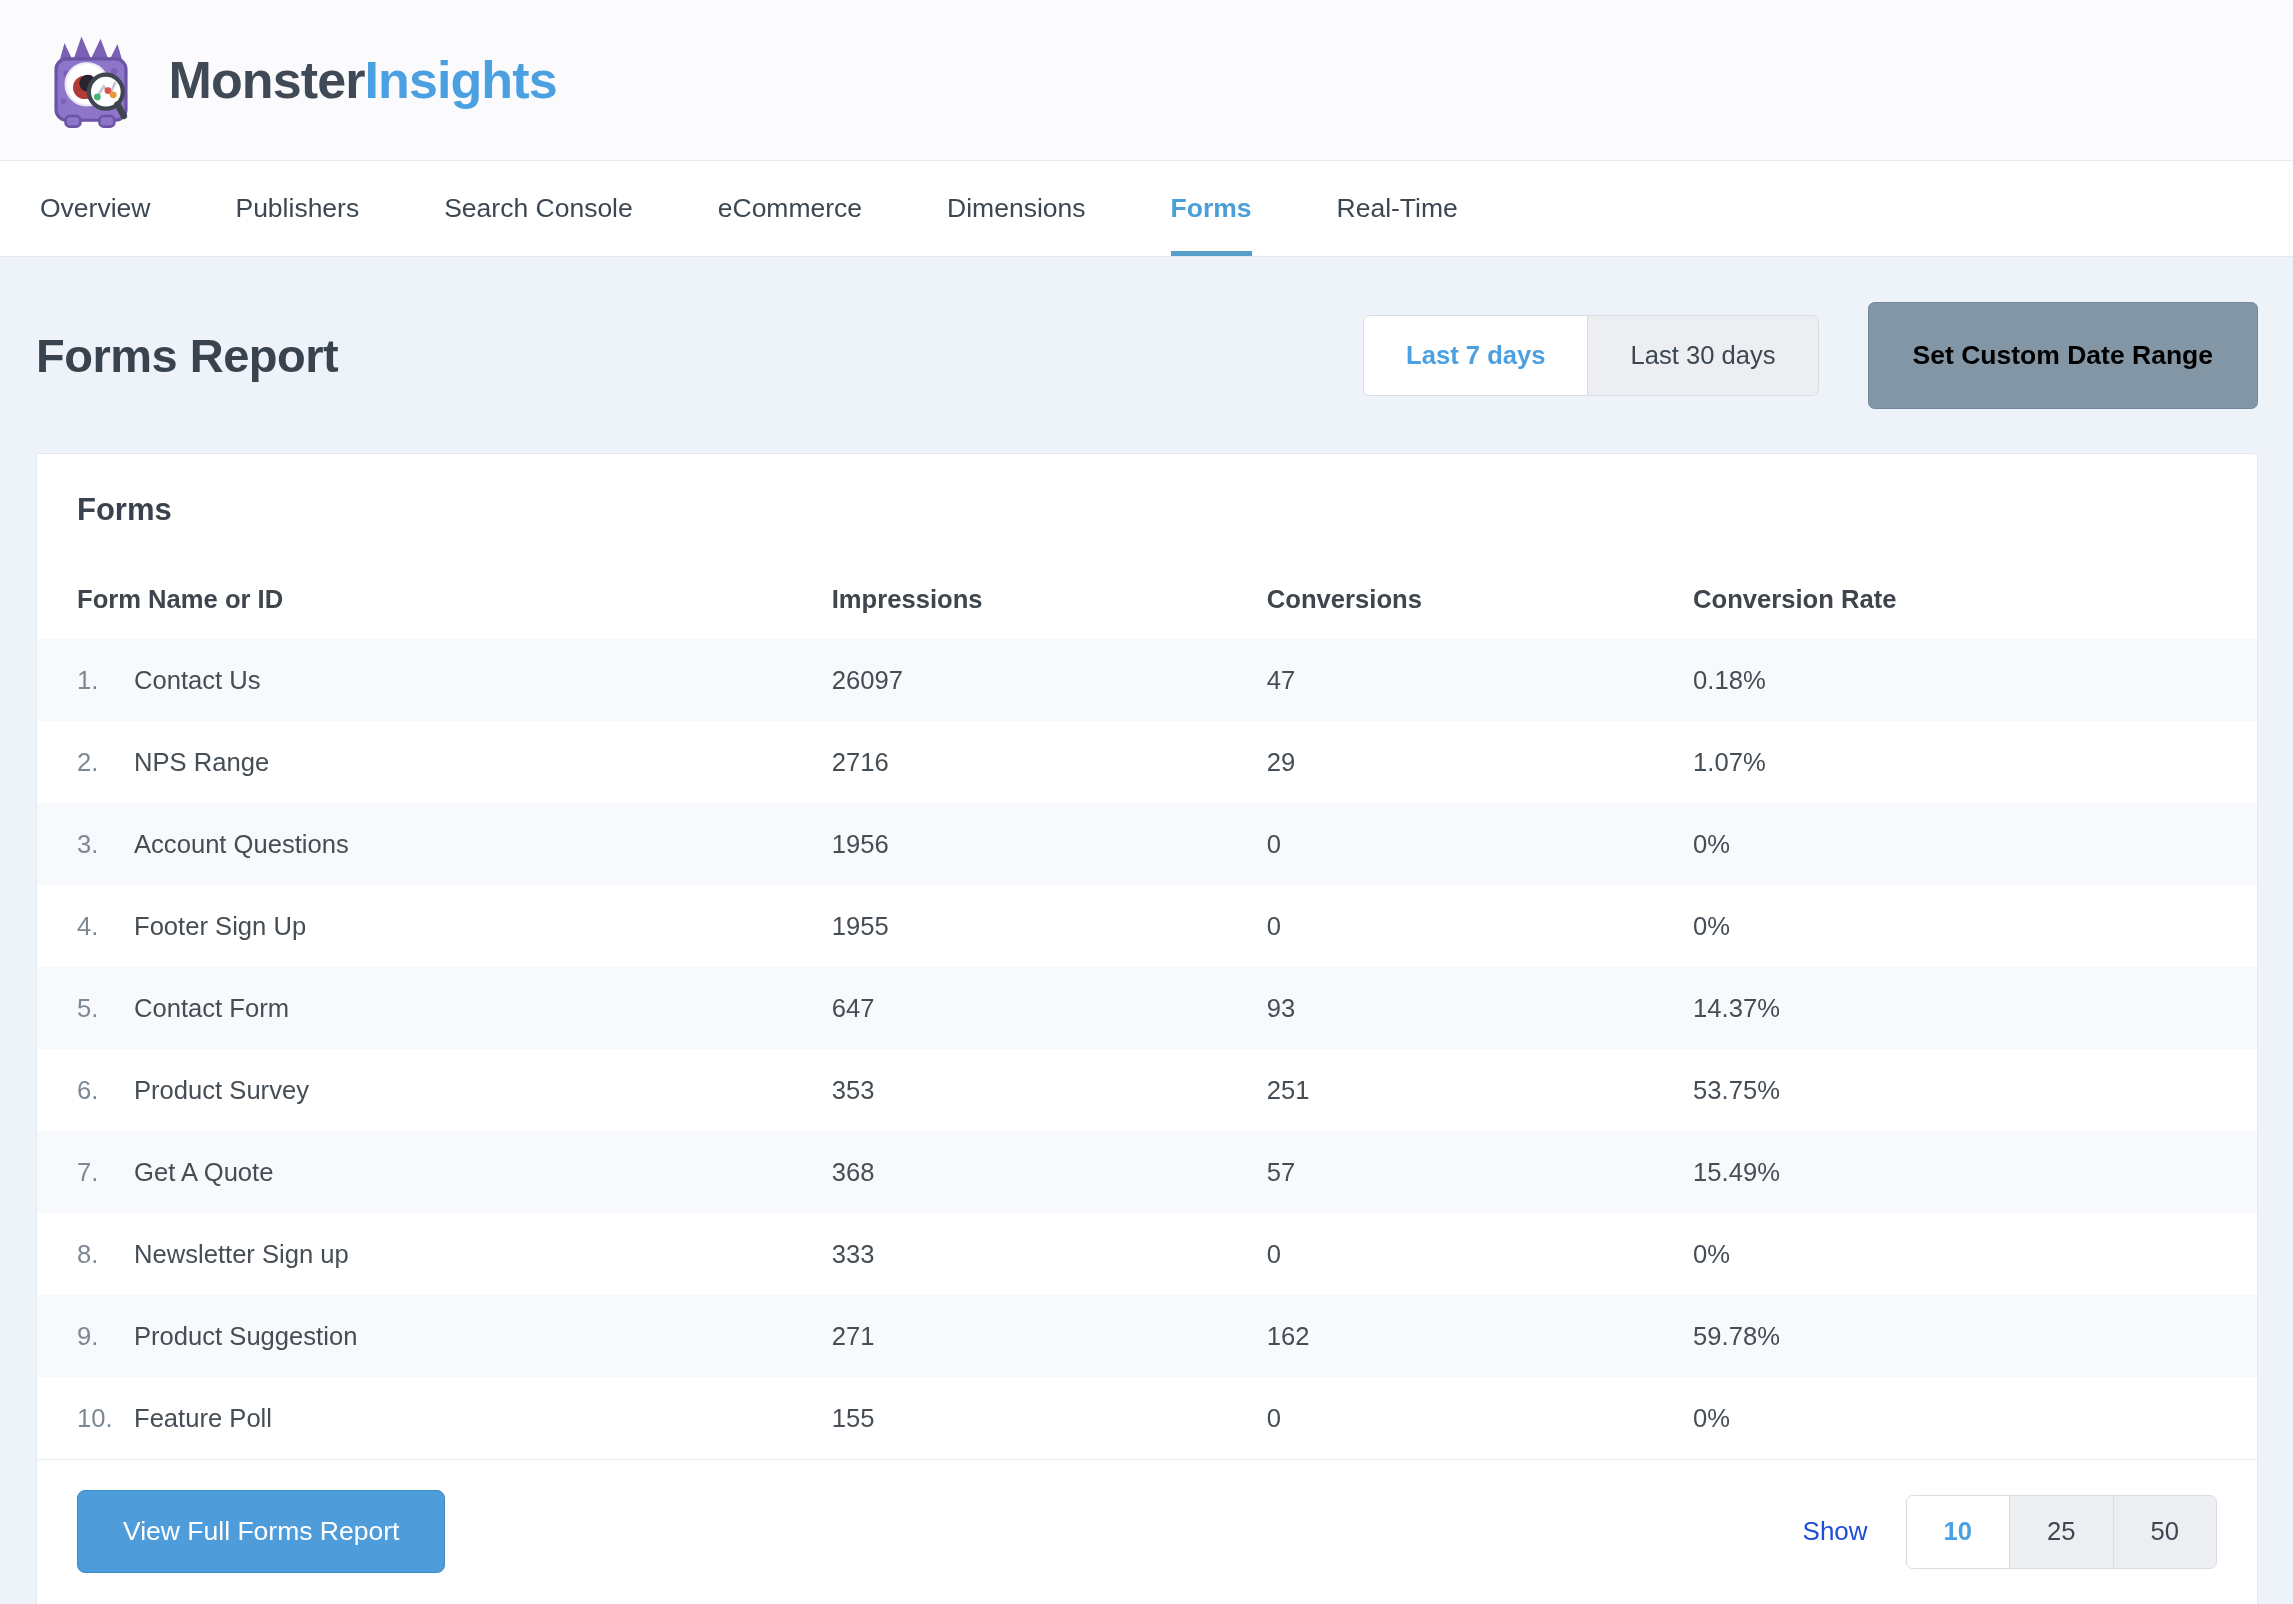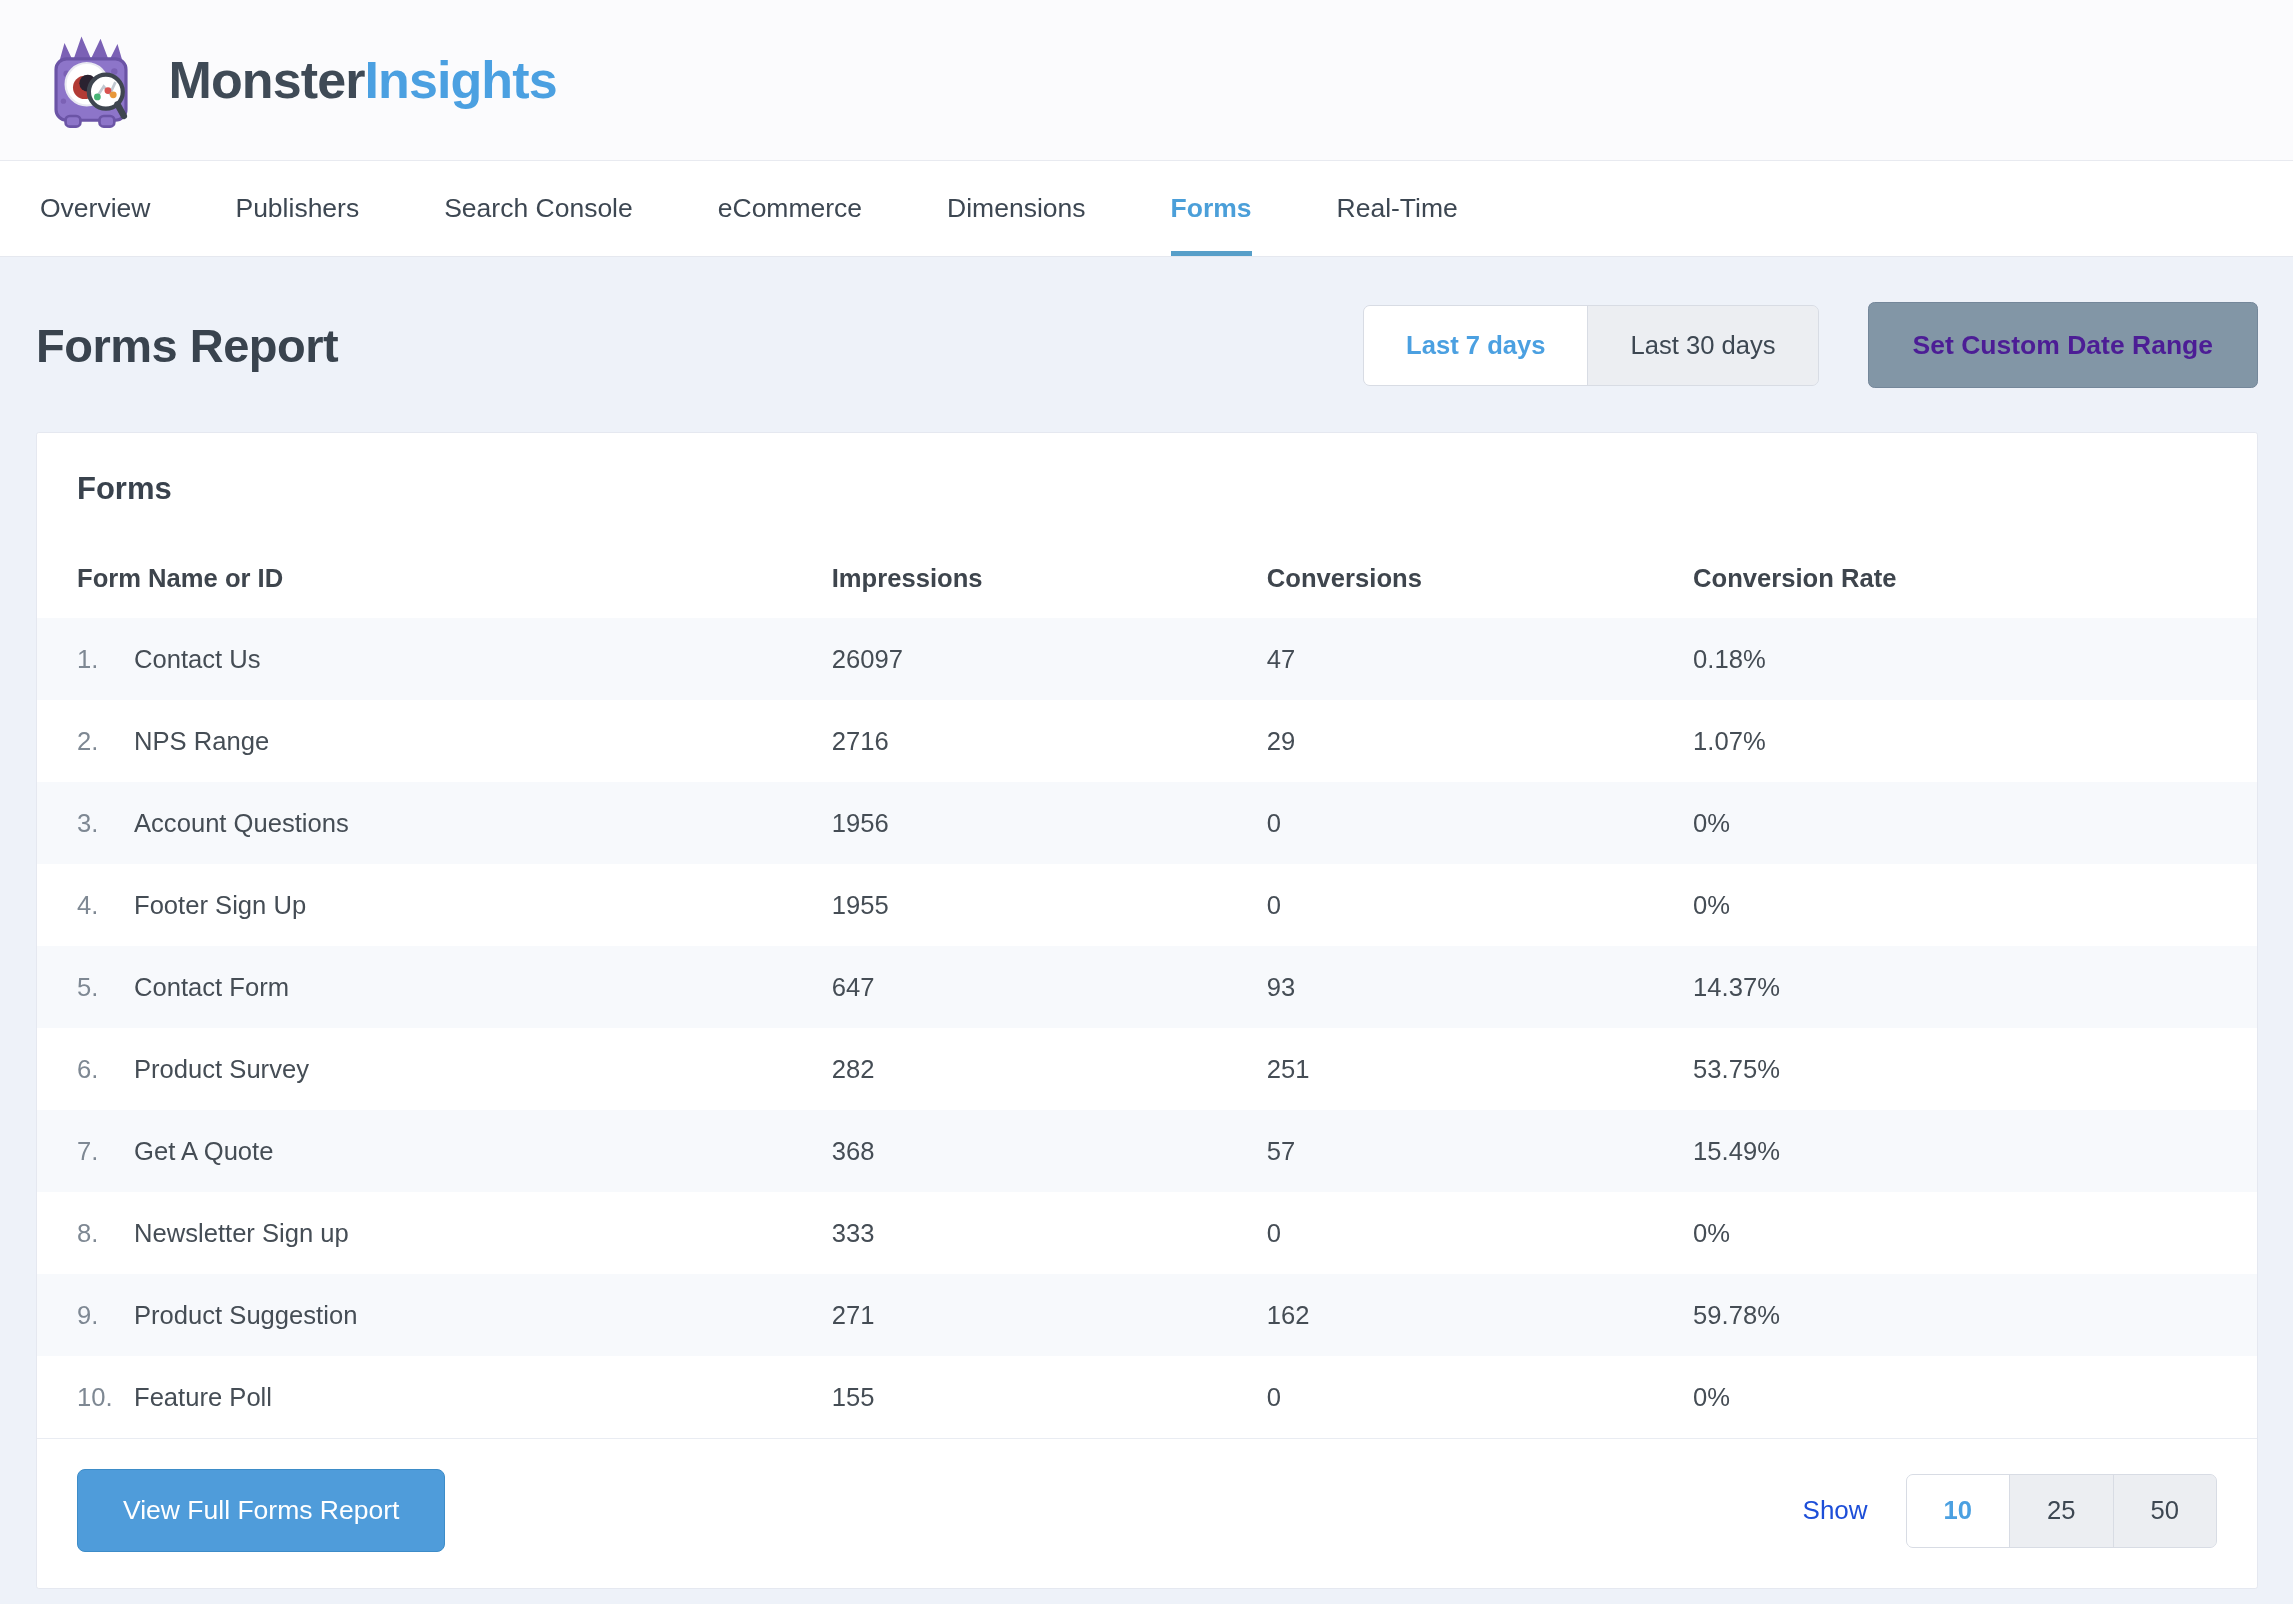--- a/index.html
+++ b/index.html
@@ -72,23 +72,23 @@
     appearance: none; border: 0; margin: 0; cursor: pointer;
     font-family: inherit; font-size: 25.6px; color: #3d4752;
     background: #eceef2; height: 79px; padding: 0 42px;
     display: flex; align-items: center;
   }
   .seg-btn + .seg-btn { border-left: 0.9px solid #d8dce4; }
   .seg-btn.active { background: #ffffff; color: #4ba0e1; font-weight: bold; }
 
   .custom-range-btn {
     appearance: none; cursor: pointer; font-family: inherit;
-    margin-left: 49px; height: 86px; padding: 0 44px;
+    margin-left: 49px; height: 107px; padding: 0 44px;
     background: #8296a6; border: 0.9px solid #74879a; border-radius: 6.6px;
-    color: #4c1d95; font-size: 26.5px; font-weight: bold;
+    color: #000000; font-size: 26.5px; font-weight: bold;
   }
 
   
   .card {
     margin-top: 44px; margin-bottom: 38px;
     background: #ffffff;
     border: 0.9px solid #e5e8f0; border-radius: 2.8px;
   }
   .card-title {
     margin: 0; padding: 38px 40px 0;
@@ -221,21 +221,21 @@
           <td>0%</td>
         </tr>
         <tr>
           <td class="col-name"><span class="rank">5.</span><span>Contact Form</span></td>
           <td>647</td>
           <td>93</td>
           <td>14.37%</td>
         </tr>
         <tr>
           <td class="col-name"><span class="rank">6.</span><span>Product Survey</span></td>
-          <td>282</td>
+          <td>353</td>
           <td>251</td>
           <td>53.75%</td>
         </tr>
         <tr>
           <td class="col-name"><span class="rank">7.</span><span>Get A Quote</span></td>
           <td>368</td>
           <td>57</td>
           <td>15.49%</td>
         </tr>
         <tr>

